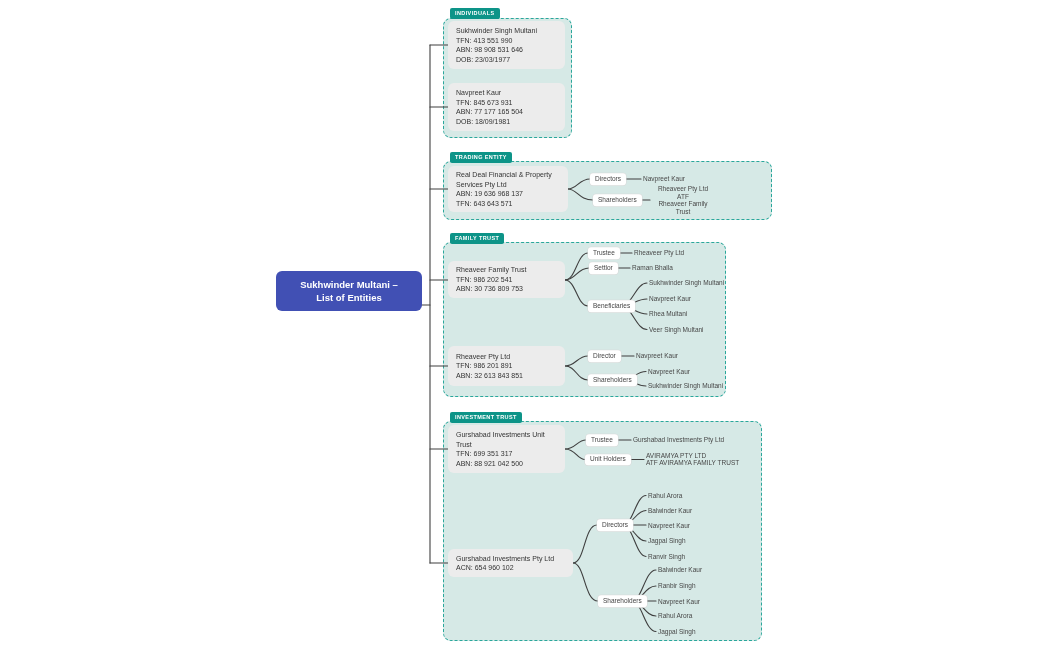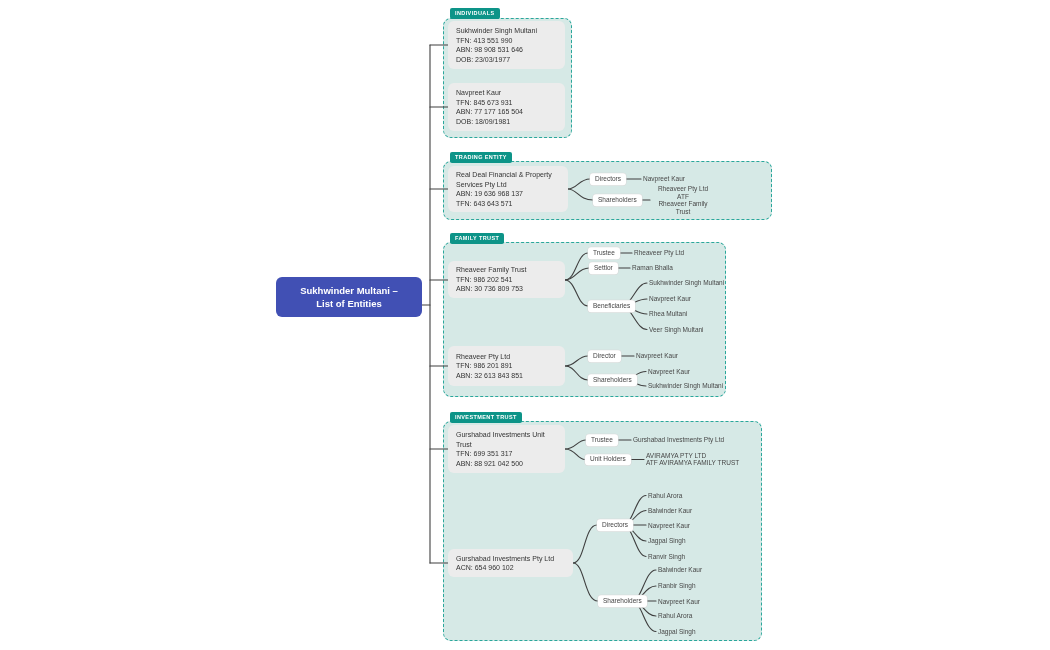--- a/index.html
+++ b/index.html
@@ -94,21 +94,21 @@
       <path d="M623,525 C633,525 636,541 646,541"></path>
       <path d="M623,525 C633,525 636,556.5 646,556.5"></path>
       <path d="M632,601 C642,601 645,570 656,570"></path>
       <path d="M632,601 C642,601 645,586 656,586"></path>
       <path d="M632,601 H656"></path>
       <path d="M632,601 C642,601 645,616 656,616"></path>
       <path d="M632,601 C642,601 645,631.5 656,631.5"></path>
     </g>
   </svg>
 
-  <div class="root-node pre" style="left:276px;top:277px;width:146px;height:40px;">Sukhwinder Multani –
+  <div class="root-node pre" style="left:276px;top:271px;width:146px;height:40px;">Sukhwinder Multani –
 List of Entities</div>
 
   <div class="section" style="left:443px;top:18px;width:127px;height:118px;"></div>
   <div class="badge" style="left:450px;top:8px;">INDIVIDUALS</div>
 
   <div class="card" style="left:448px;top:21px;width:117px;height:48px;">
     <div class="card-name">Sukhwinder Singh Multani</div>
     <div class="card-details pre">TFN: 413 551 990
 ABN: 98 908 531 646
 DOB: 23/03/1977</div>

